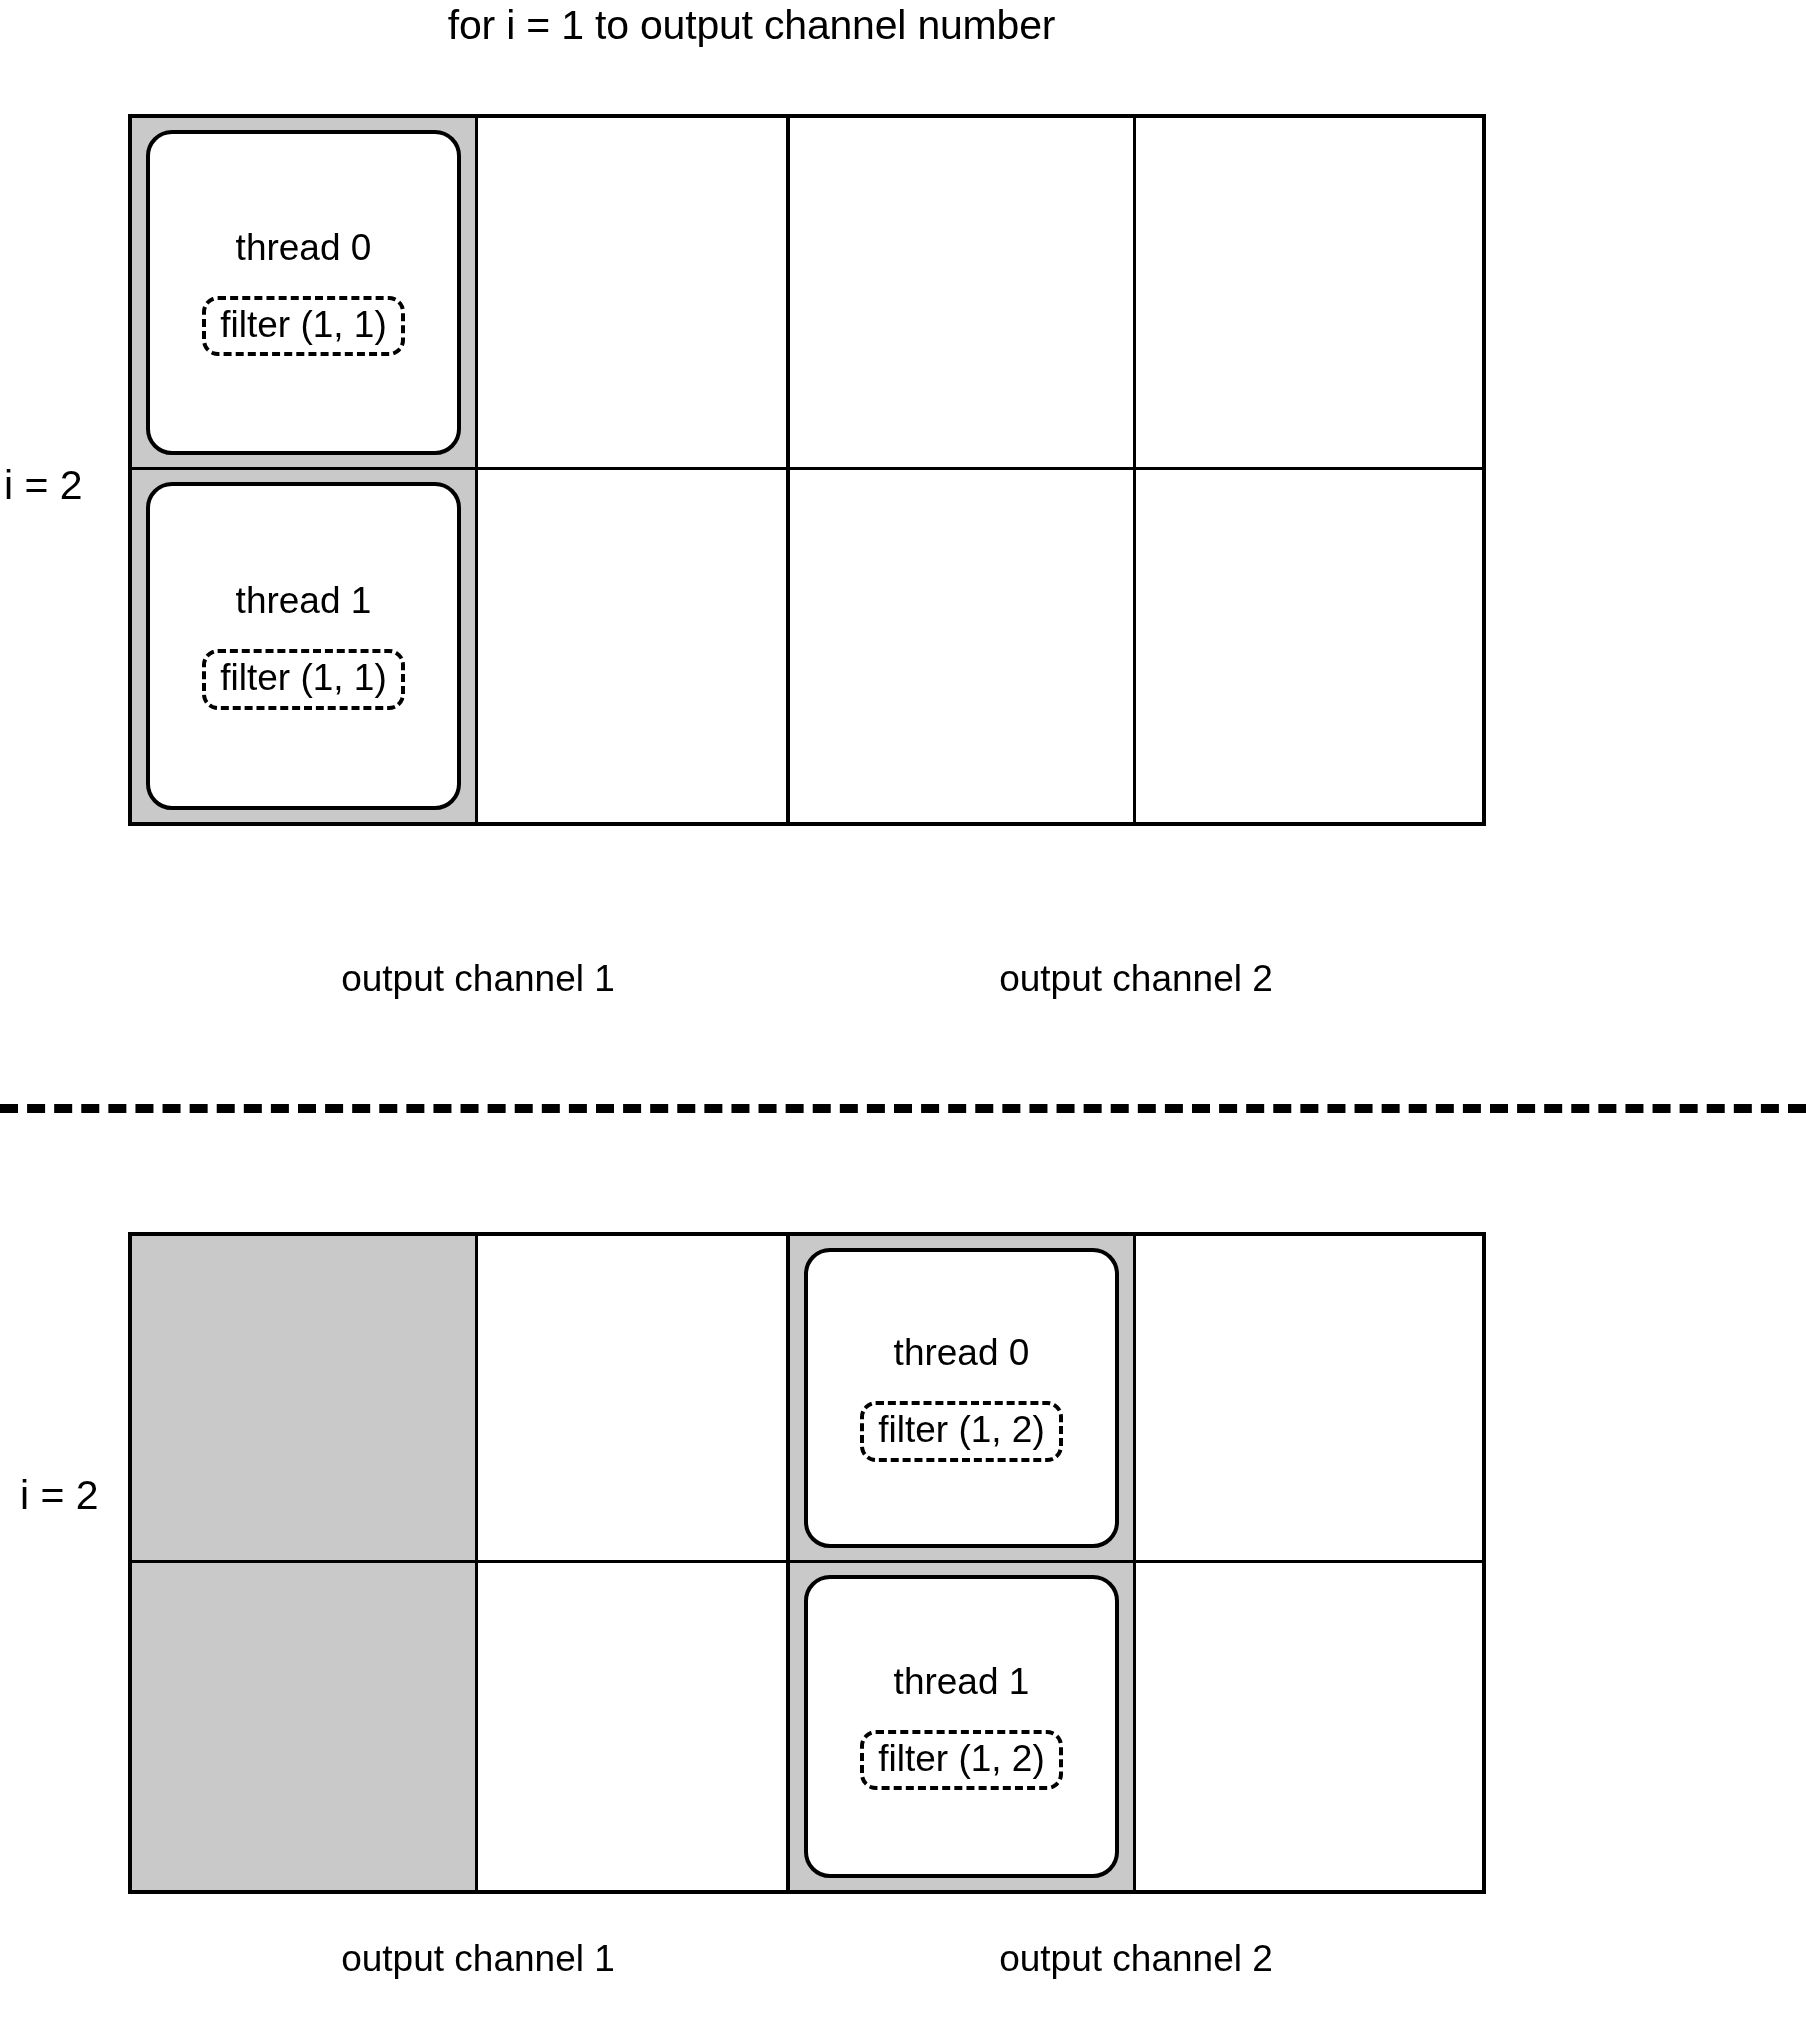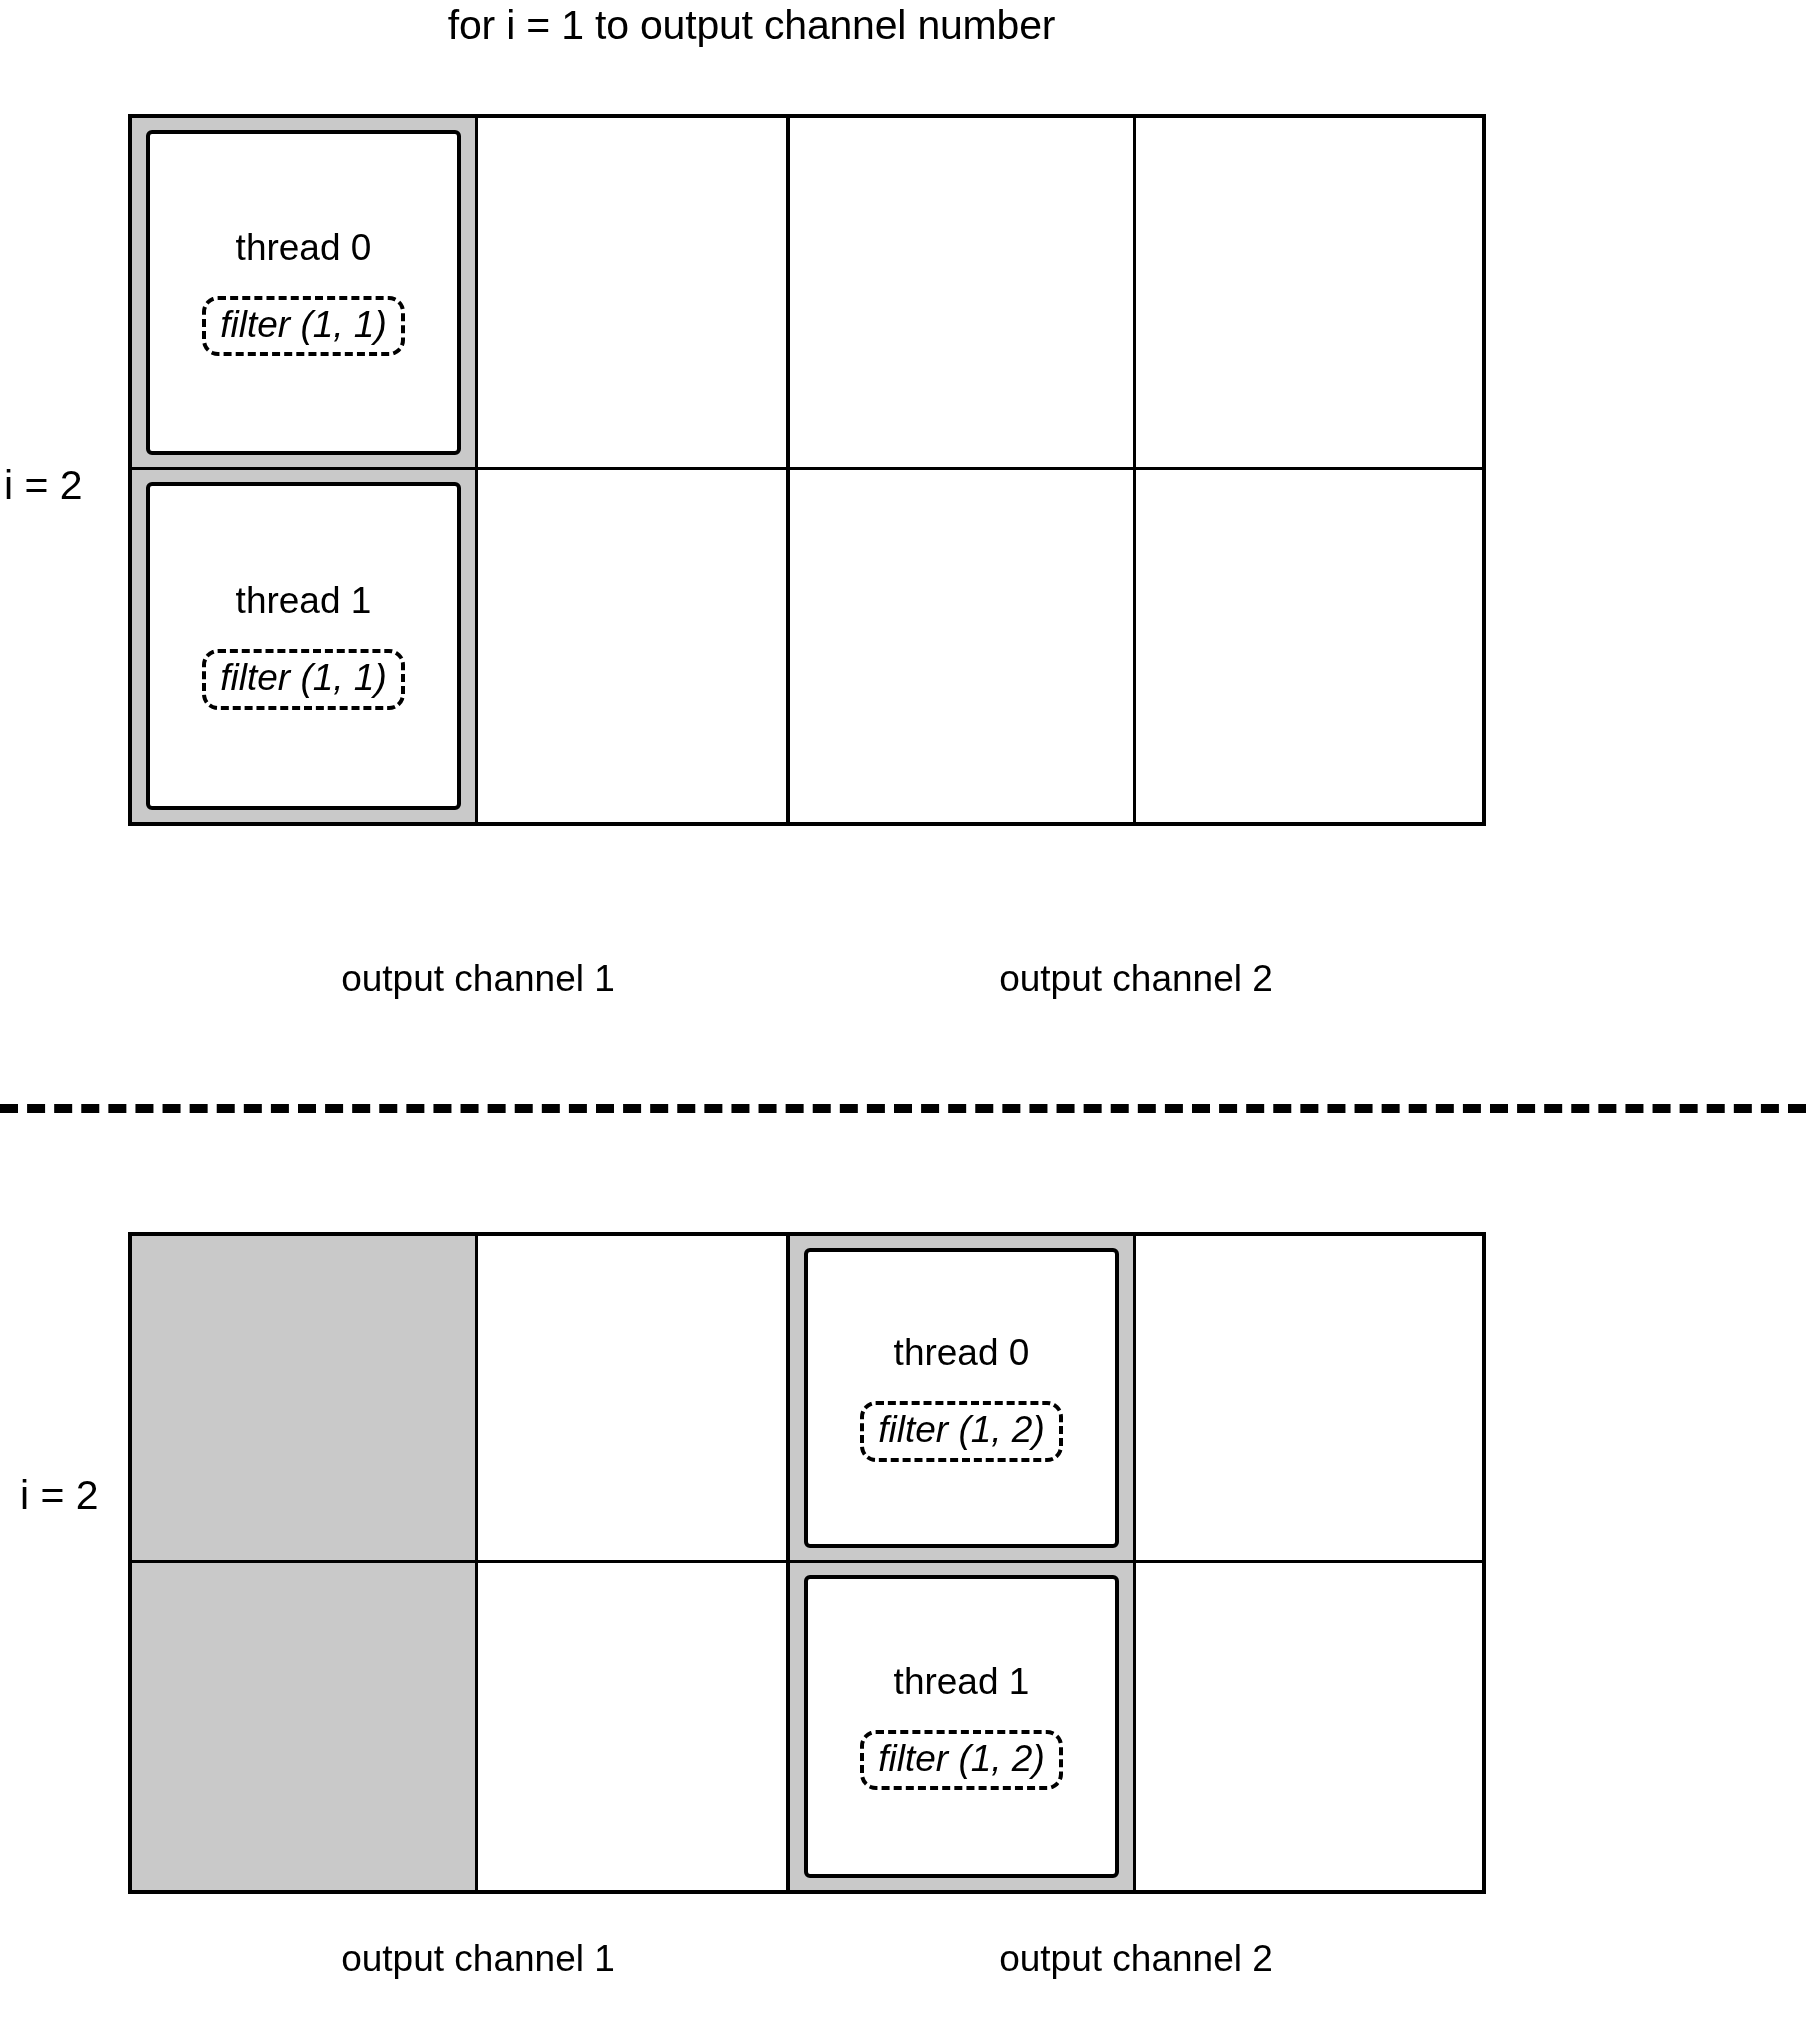--- a/index.html
+++ b/index.html
@@ -16,27 +16,27 @@
         display:grid;grid-template-columns:1fr 1fr;grid-template-rows:1fr 1fr;}
   .cell{position:relative;box-sizing:border-box;border-right:3px solid #000;
         border-bottom:3px solid #000;background:#fff;}
   .cell.c2{border-right:none;}
   .cell.r2{border-bottom:none;}
   .cell.shaded{background:#c9c9c9;}
 
   
   .thread{position:absolute;left:14px;right:14px;top:12px;bottom:12px;
           box-sizing:border-box;background:#fff;border:4px solid #000;
-          border-radius:6px;display:flex;flex-direction:column;
+          border-radius:26px;display:flex;flex-direction:column;
           align-items:center;justify-content:center;}
   .thread-label{font-size:37px;line-height:1;margin-bottom:30px;}
   .filter-box{position:relative;box-sizing:border-box;
               border:4px dashed #000;border-radius:16px;
               padding:6px 14px 8px 14px;font-size:37px;line-height:1.05;
-              white-space:nowrap;font-style:italic;}
+              white-space:nowrap;}
 
   
   .divider{position:absolute;height:0;border-top:9px dashed #000;}
 
   .caption{position:absolute;text-align:center;font-size:37px;}
 </style>
 </head>
 <body>
 
 <div class="title">for i = 1 to output channel number</div>

